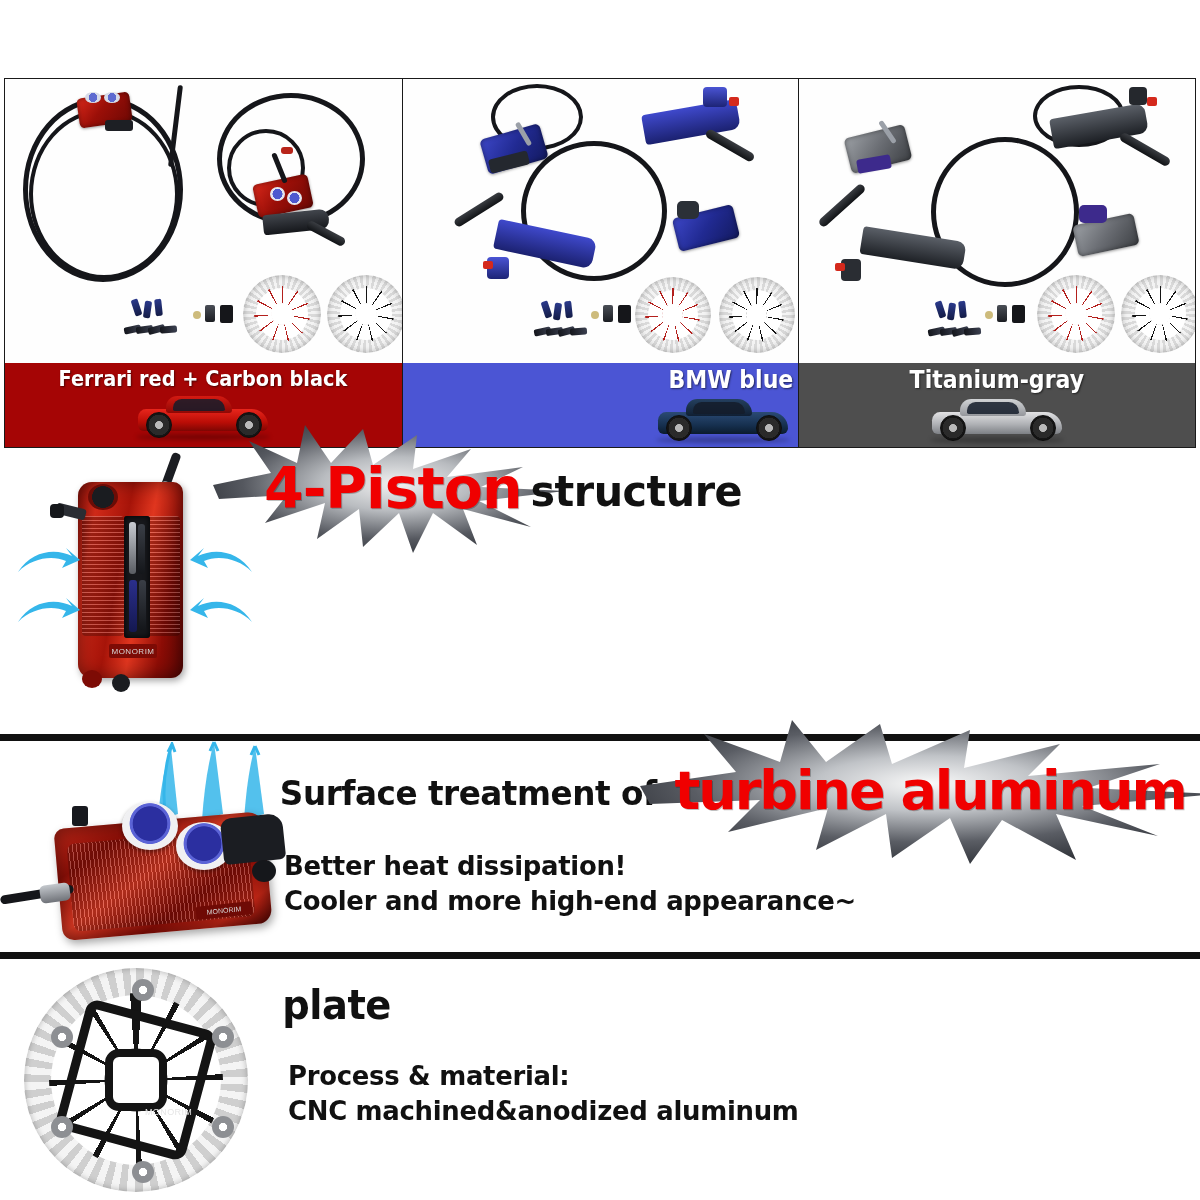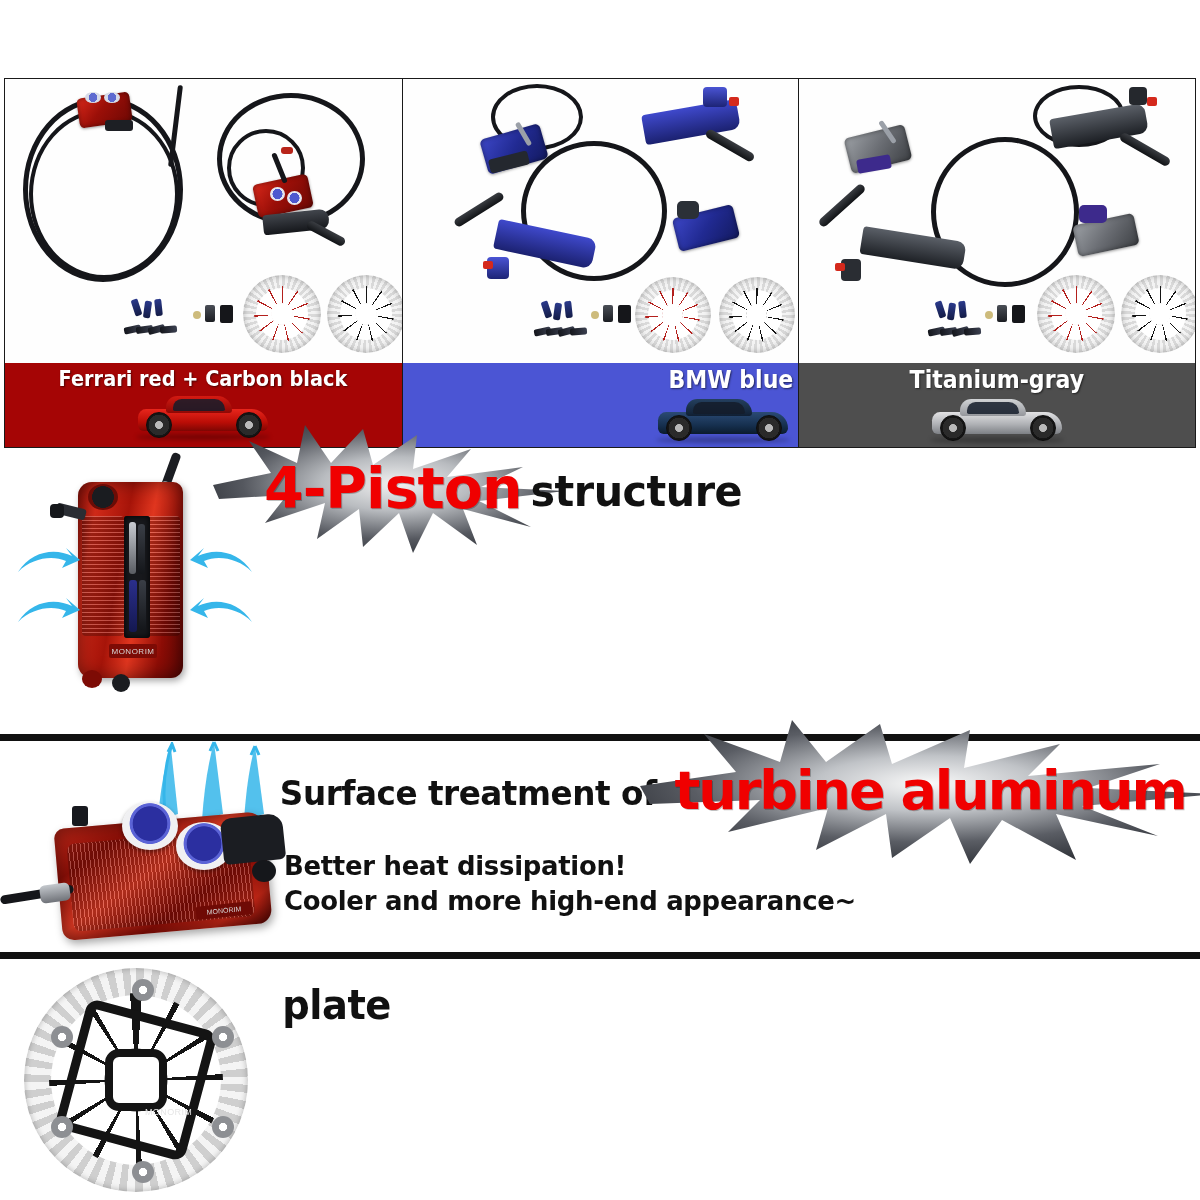--- a/index.html
+++ b/index.html
@@ -608,16 +608,20 @@
 
         <span style="position:absolute;left:54%;top:62%;font-size:9px;color:#e6e6e6;font-family:'Liberation Sans',sans-serif;letter-spacing:.4px;">MONORIM</span>
       </div>
     </div>
 
     <div class="sec-text" style="left:272px;top:18px;width:920px;">
       <div class="headline">
         <span class="plain-label" style="font-size:40px;margin-left:8px;position:relative;top:5px;">plate</span>
       </div>
 
+      <div style="margin-top:38px;padding-left:16px;">
+        <div class="body-line">Process &amp; material:</div>
+        <div class="body-line">CNC machined&amp;anodized aluminum</div>
+      </div>
     </div>
   </div>
 
 </div>
 
 </body></html>

